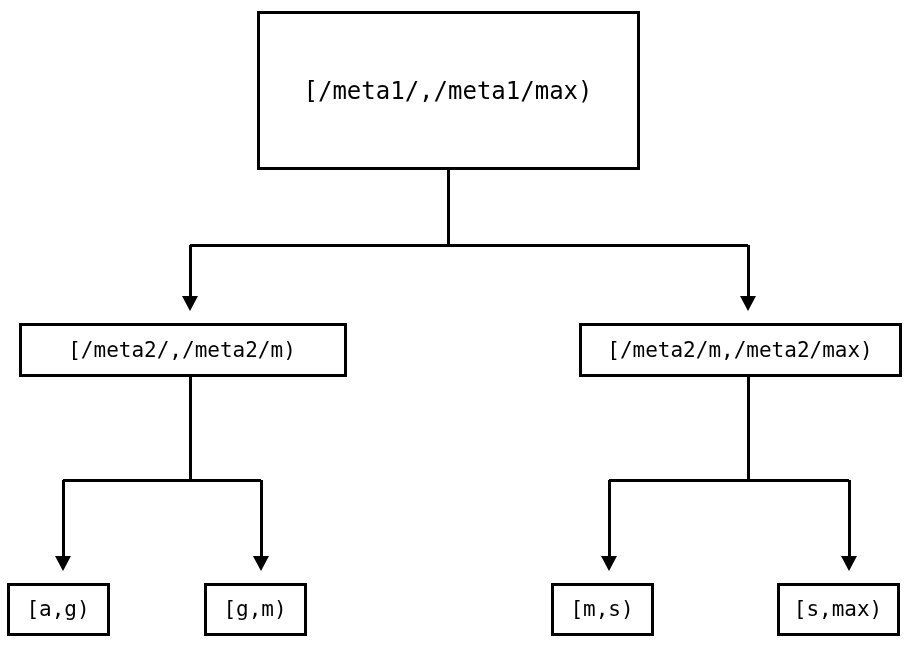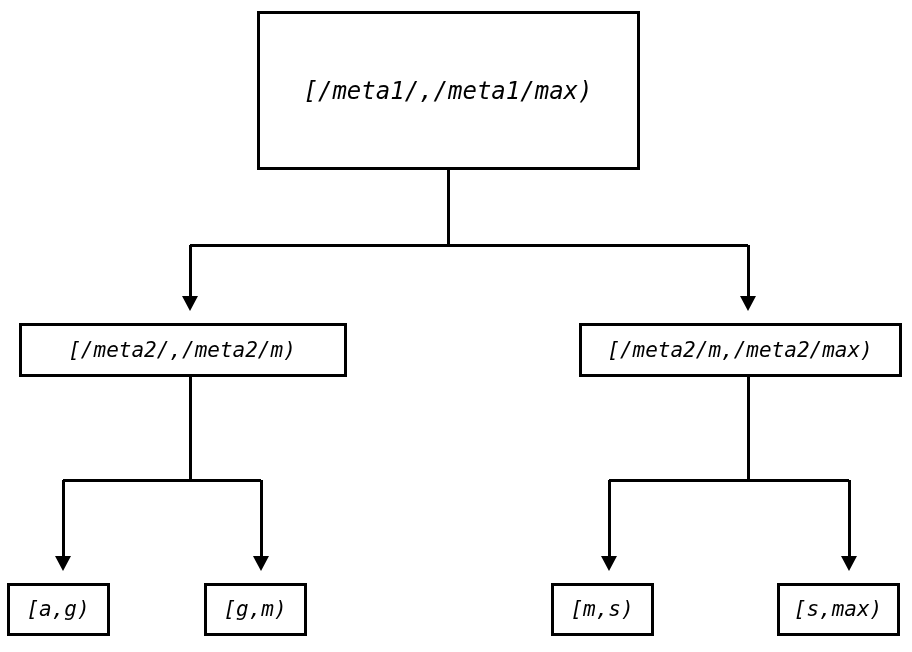--- a/index.html
+++ b/index.html
@@ -12,21 +12,20 @@
     width: 912px;
     height: 652px;
     font-family: "DejaVu Sans Mono", "Liberation Mono", monospace;
     overflow: hidden;
   }
   #diagram-root {
     position: relative;
     width: 900px;
     height: 652px;
     background: #ffffff;
-    font-style: italic;
   }
   svg#tree-svg {
     position: absolute;
     top: 0;
     left: 0;
     width: 912px;
     height: 652px;
     display: block;
   }
   .node-box {

